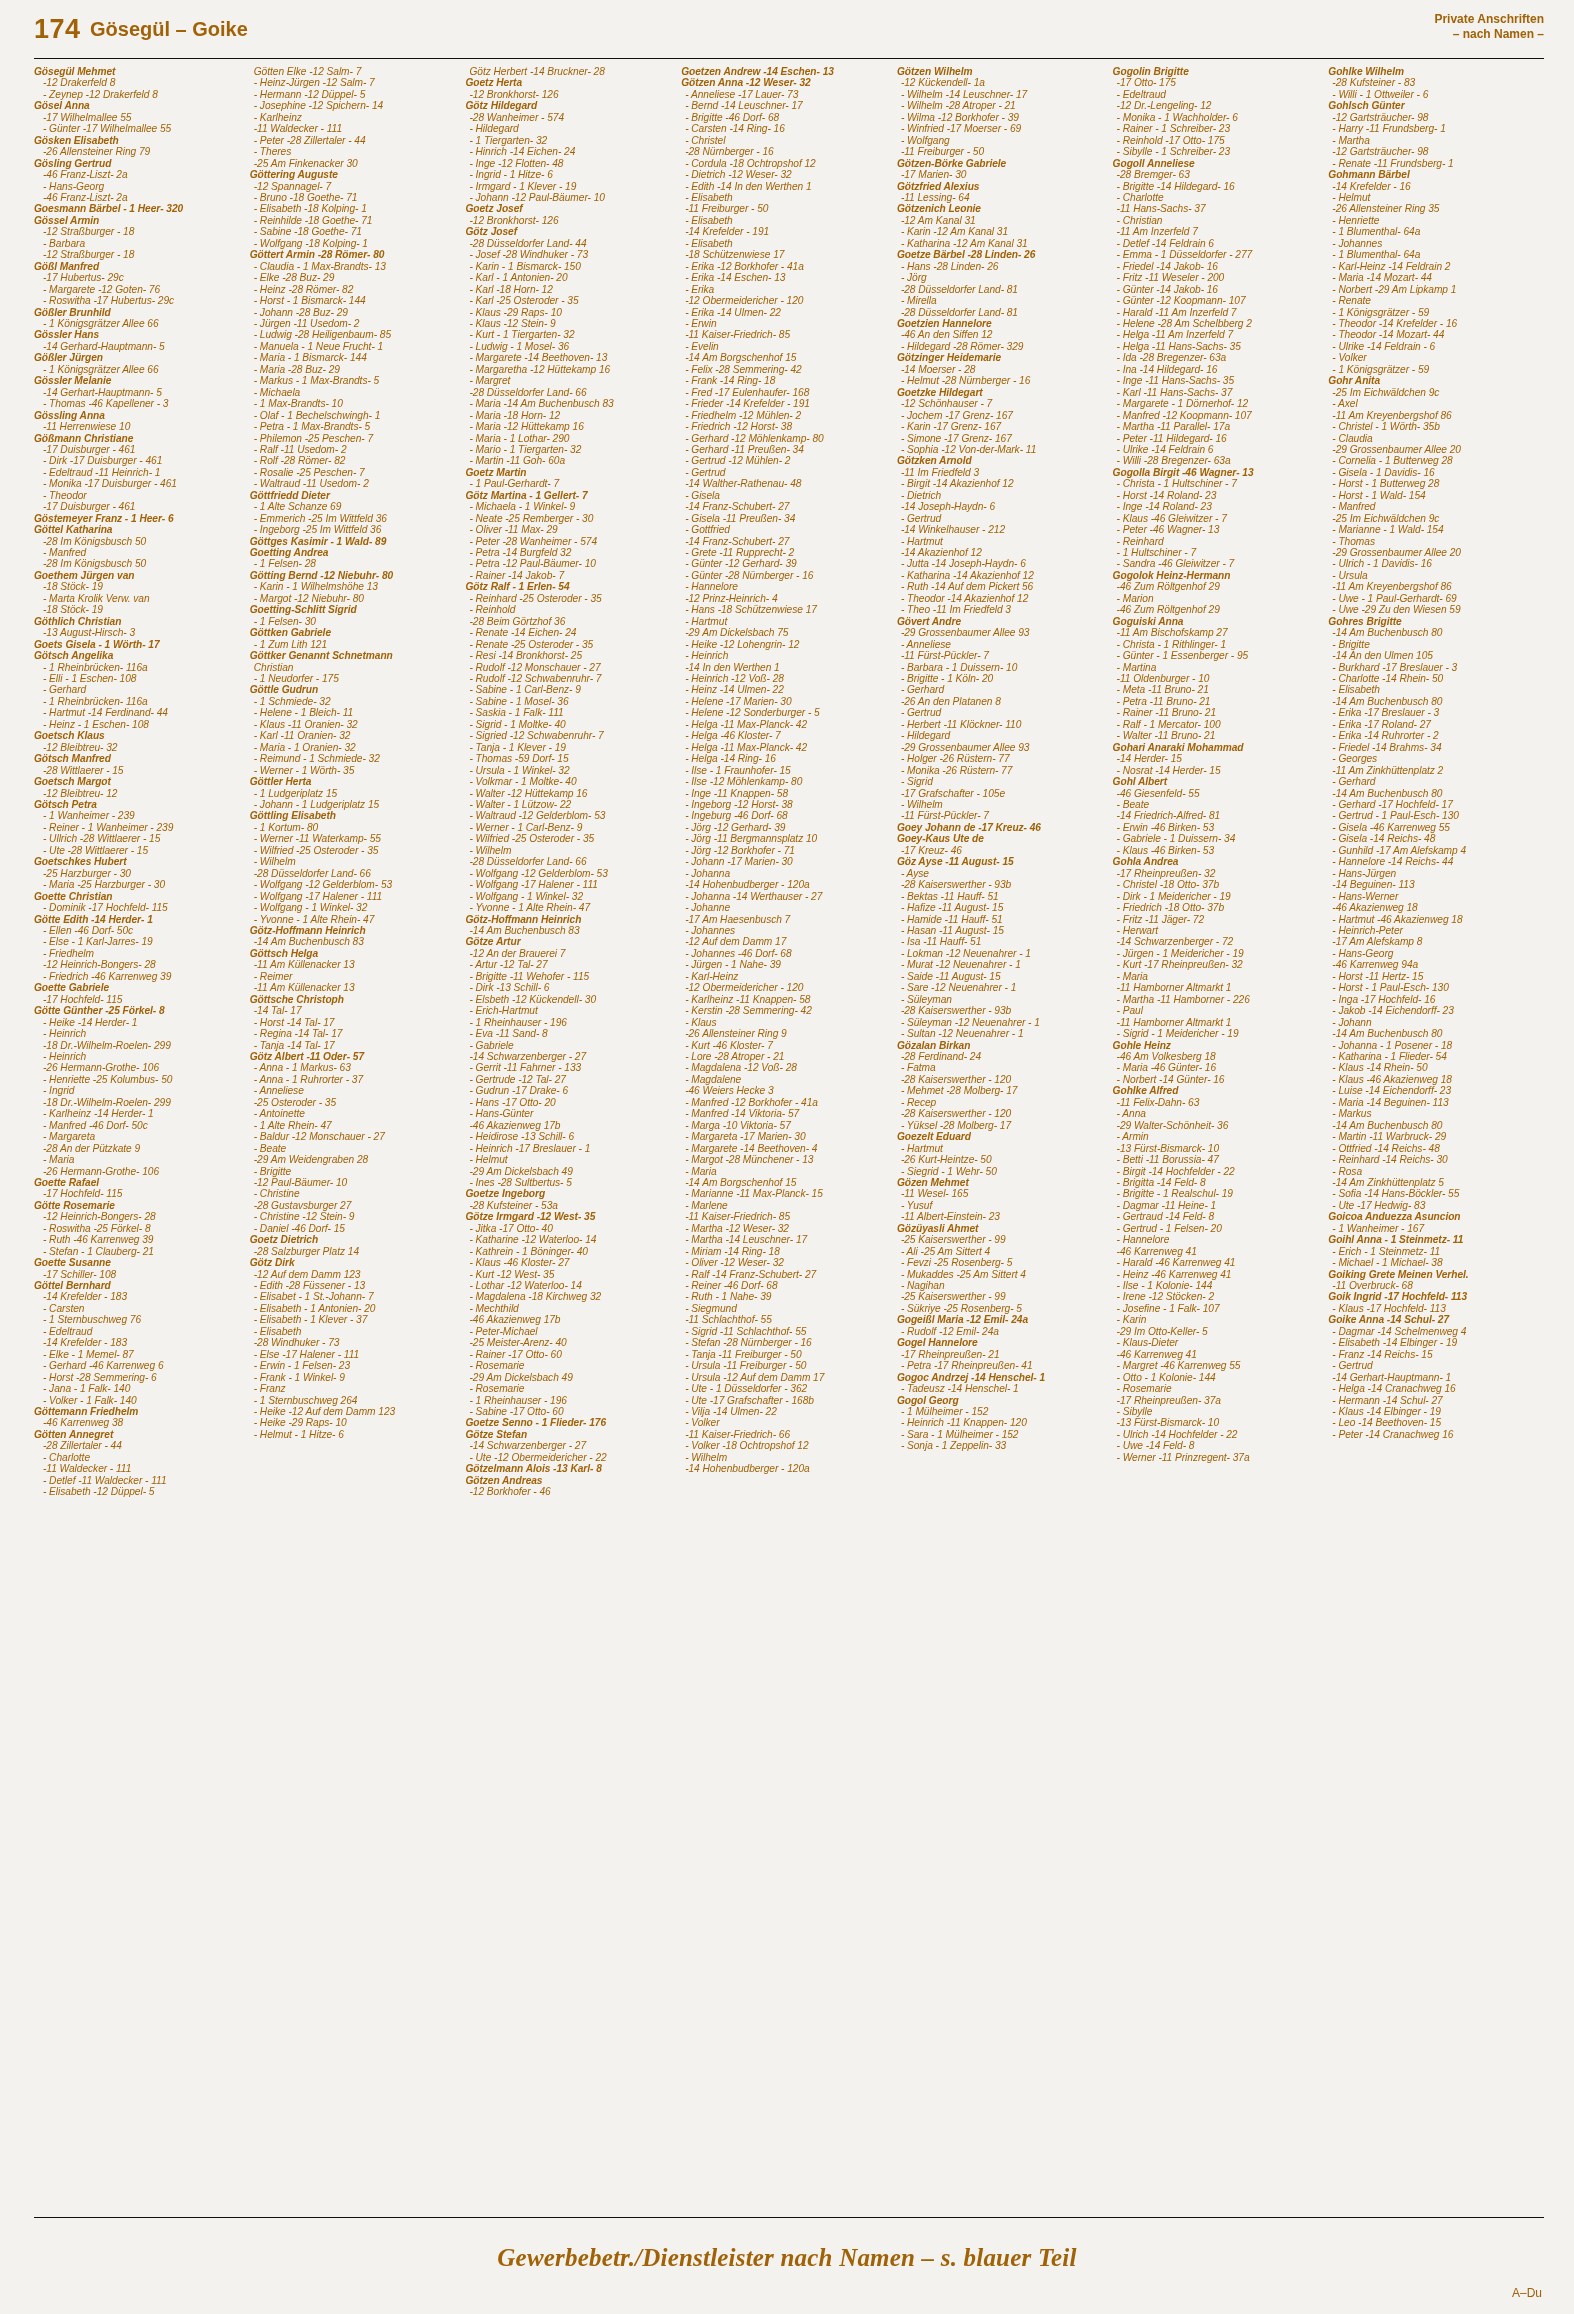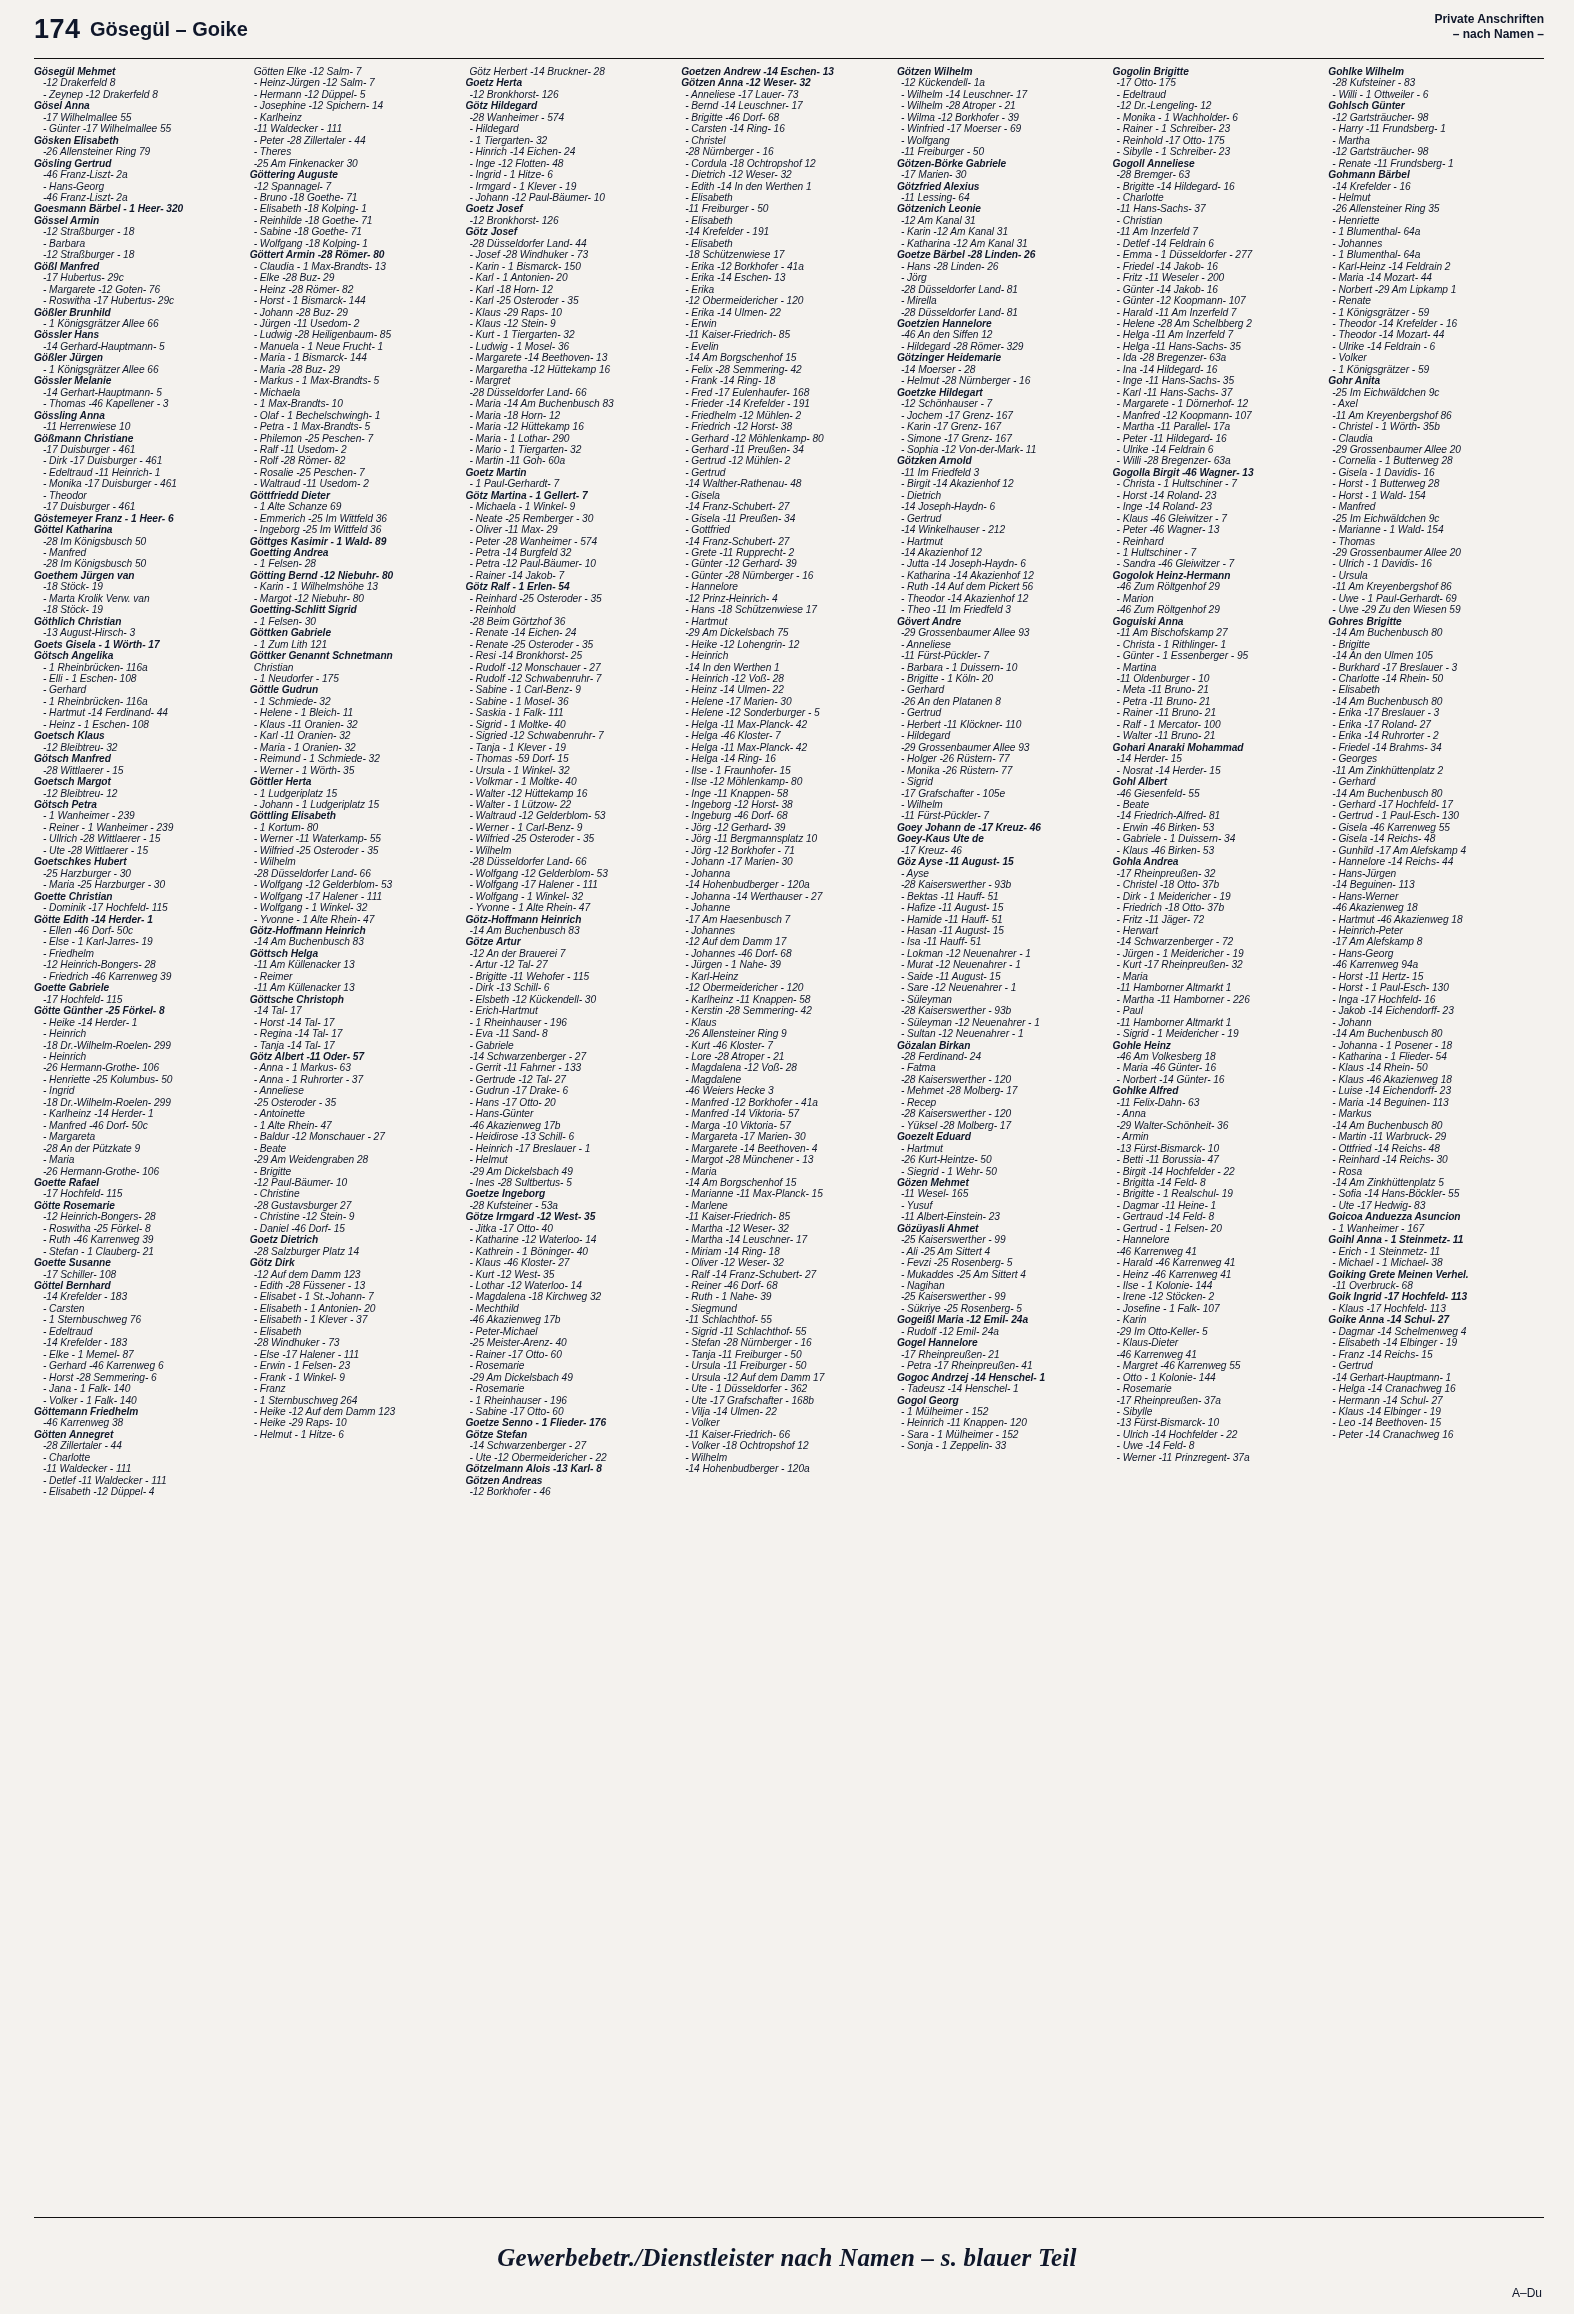--- a/index.html
+++ b/index.html
@@ -6,21 +6,21 @@
     margin: 0;
     padding: 0;
     background: #ffffff;
   }
   .page {
     position: relative;
     width: 1574px;
     height: 2314px;
     background: #f4f2ee;
     font-family: "Liberation Sans", sans-serif;
-    color: #0f172a;
+    color: #a16207;
     overflow: hidden;
     box-sizing: border-box;
   }
   
   .header {
     position: absolute;
     top: 14px;
     left: 34px;
     right: 30px;
     height: 44px;
@@ -253,21 +253,21 @@
         <div class="entry sub">- Horst -28 Semmering- 6</div>
         <div class="entry sub">- Jana - 1 Falk- 140</div>
         <div class="entry sub">- Volker - 1 Falk- 140</div>
         <div class="entry name">Göttemann Friedhelm</div>
         <div class="entry sub">-46 Karrenweg 38</div>
         <div class="entry name">Götten Annegret</div>
         <div class="entry sub">-28 Zillertaler - 44</div>
         <div class="entry sub">- Charlotte</div>
         <div class="entry sub">-11 Waldecker - 111</div>
         <div class="entry sub">- Detlef -11 Waldecker - 111</div>
-        <div class="entry sub">- Elisabeth -12 Düppel- 4</div>
+        <div class="entry sub">- Elisabeth -12 Düppel- 5</div>
       </div>
       <div class="col">
         <div class="entry sub2">Götten Elke -12 Salm- 7</div>
         <div class="entry sub2">- Heinz-Jürgen -12 Salm- 7</div>
         <div class="entry sub2">- Hermann -12 Düppel- 5</div>
         <div class="entry sub2">- Josephine -12 Spichern- 14</div>
         <div class="entry sub2">- Karlheinz</div>
         <div class="entry sub2">-11 Waldecker - 111</div>
         <div class="entry sub2">- Peter -28 Zillertaler - 44</div>
         <div class="entry sub2">- Theres</div>

